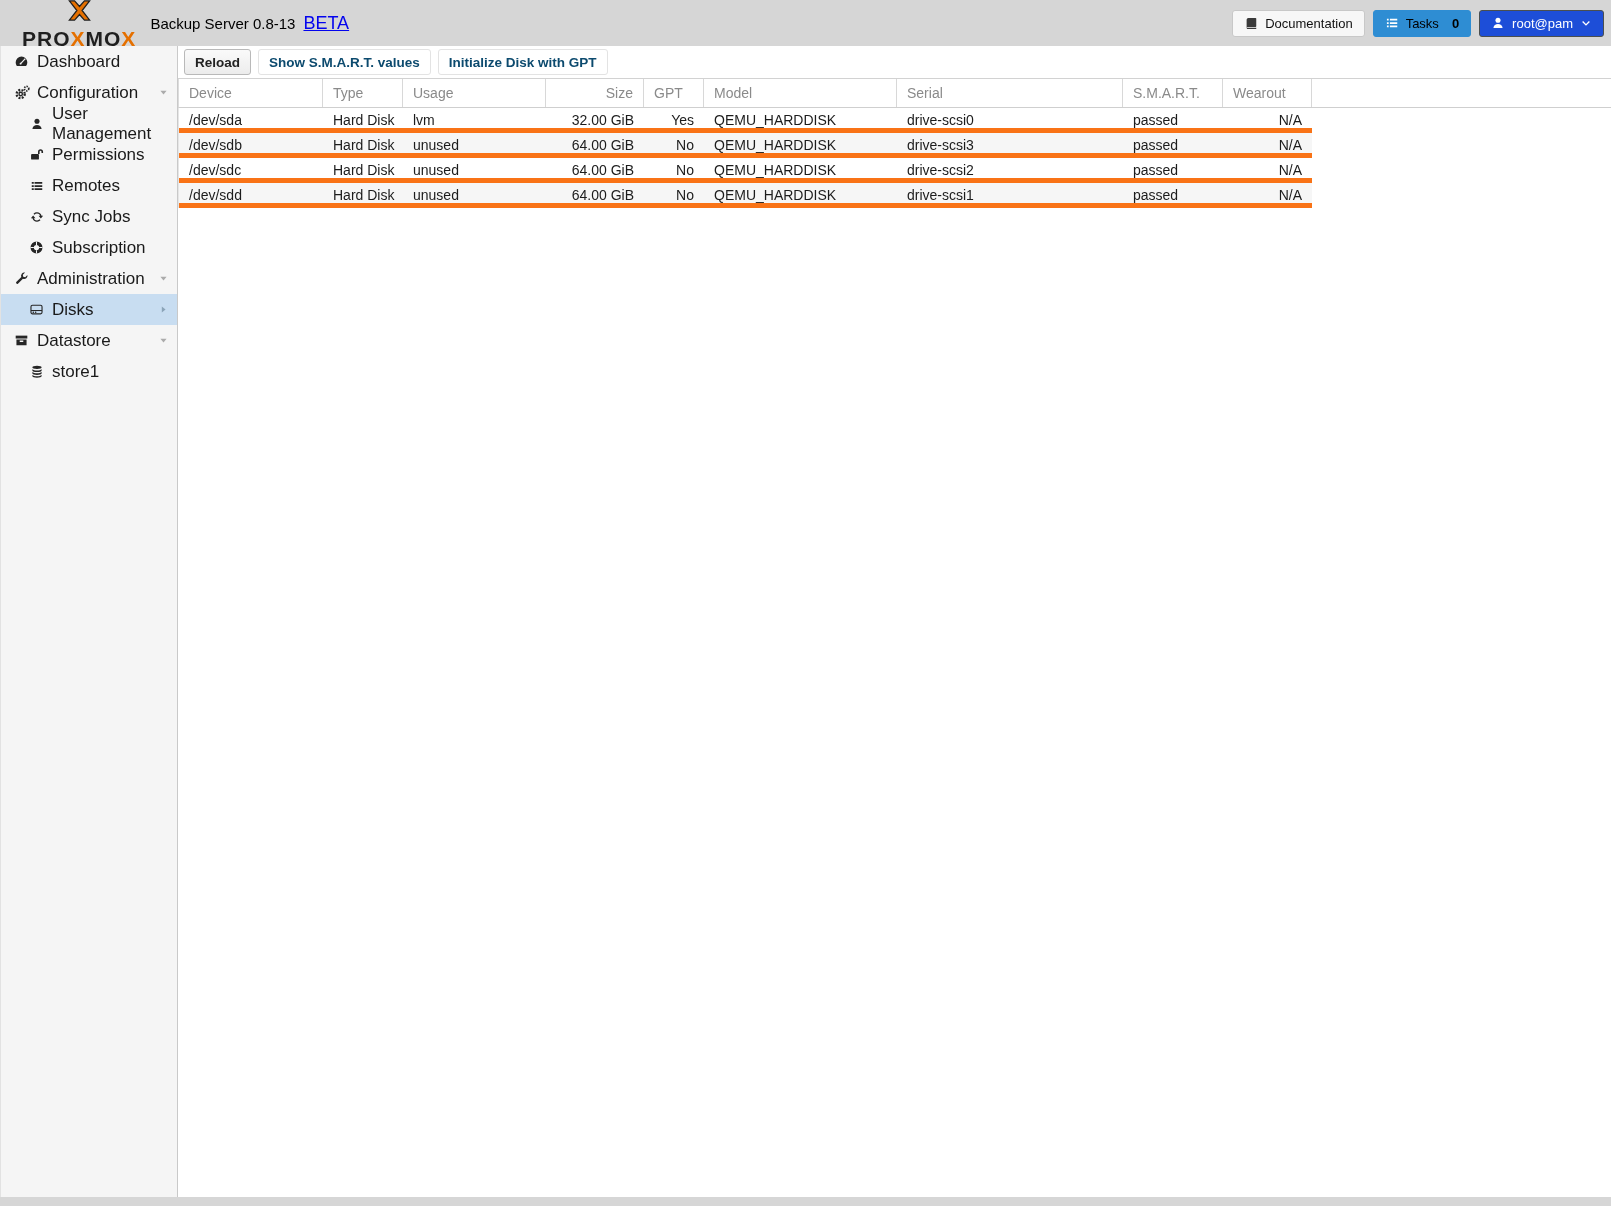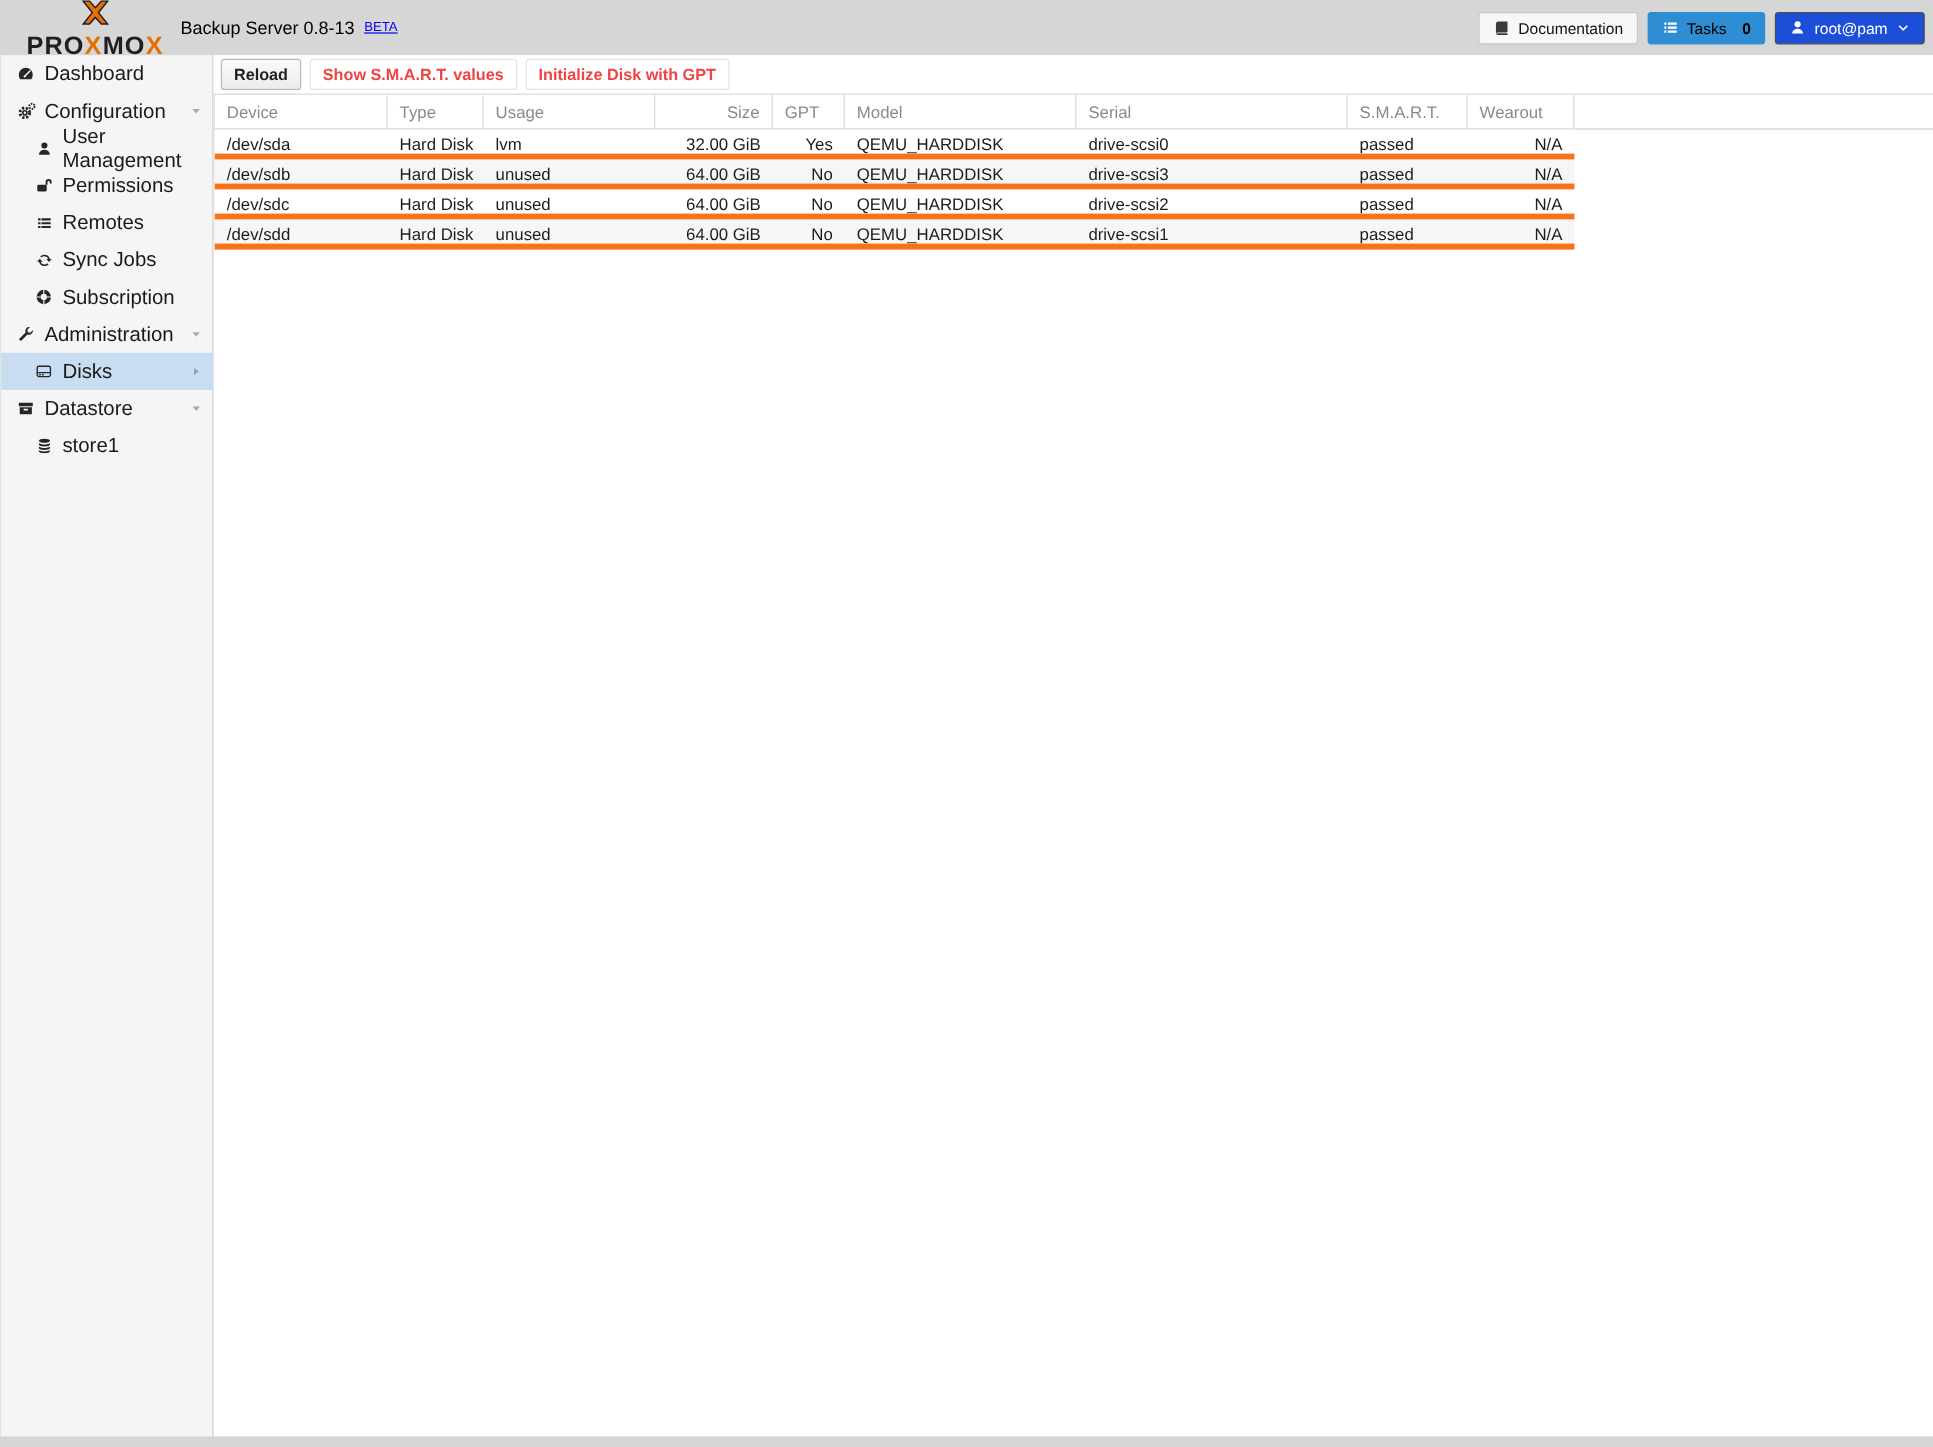--- a/index.html
+++ b/index.html
@@ -14,21 +14,21 @@
   .topbar{
     height:46px;display:flex;align-items:center;
     padding:0 5px 0 22px;box-sizing:border-box;
     background:#d6d6d6;
   }
   .logo{display:flex;align-items:center;gap:4px;flex-direction:column;}
   .logo-word{font-size:21px;font-weight:800;letter-spacing:1px;line-height:1;}
   .logo-word .dark{color:#1f1f1f;}
   .logo-word .orange{color:#e57000;}
   .tb-title{margin-left:14px;font-size:15px;color:#000;}
-  .tb-beta{margin-left:8px;font-size:11px;color:#0404ee;text-decoration:underline;cursor:pointer;}
+  .tb-beta{margin-left:8px;font-size:18px;color:#0404ee;text-decoration:underline;cursor:pointer;}
   .tb-right{margin-left:auto;display:flex;align-items:center;gap:8px;padding-right:2px;}
   .tb-btn{
     height:27px;display:inline-flex;align-items:center;gap:7px;
     padding:0 11px;border-radius:3px;font-size:13px;cursor:pointer;box-sizing:border-box;
   }
   .btn-doc{background:#f7f7f7;border:1px solid #c8c8c8;color:#111;}
   .btn-tasks{background:#2e8dd3;border:1px solid #2e8dd3;color:#000000;}
   .btn-tasks .count{font-weight:bold;margin-left:6px;}
   .btn-user{background:#1d4ed8;border:1px solid #4a4f4f;color:#fff;}
   
@@ -53,21 +53,21 @@
   .main{flex:1;background:#fff;display:flex;flex-direction:column;min-width:0;}
   .toolbar{
     height:33px;box-sizing:border-box;display:flex;align-items:center;gap:7px;
     padding:0 6px;background:#fff;border-bottom:1px solid #d2d2d2;
   }
   .tbtn{
     height:26px;display:inline-flex;align-items:center;padding:0 10px;
     border-radius:3px;font-size:13.5px;box-sizing:border-box;white-space:nowrap;font-weight:bold;
   }
   .tbtn.on{background:linear-gradient(#fafafa,#ececec);border:1px solid #b9b9b9;color:#222;cursor:pointer;}
-  .tbtn.off{background:#ffffff;border:1px solid #e3e3e3;color:#ef4444;cursor:default;}
+  .tbtn.off{background:#ffffff;border:1px solid #e3e3e3;color:#0c4a6e;cursor:default;}
   
   .grid-header{
     display:flex;height:29px;background:#fff;color:#8a8a8a;
     border-bottom:1px solid #cfcfcf;border-left:1px solid #dcdcdc;box-sizing:border-box;
   }
   .hcell{
     box-sizing:border-box;padding:0 10px;line-height:28px;font-size:14px;
     border-right:1px solid #d8d8d8;white-space:nowrap;overflow:hidden;flex:none;cursor:pointer;
   }
   .hfill{flex:1;border-right:none;cursor:default;}

